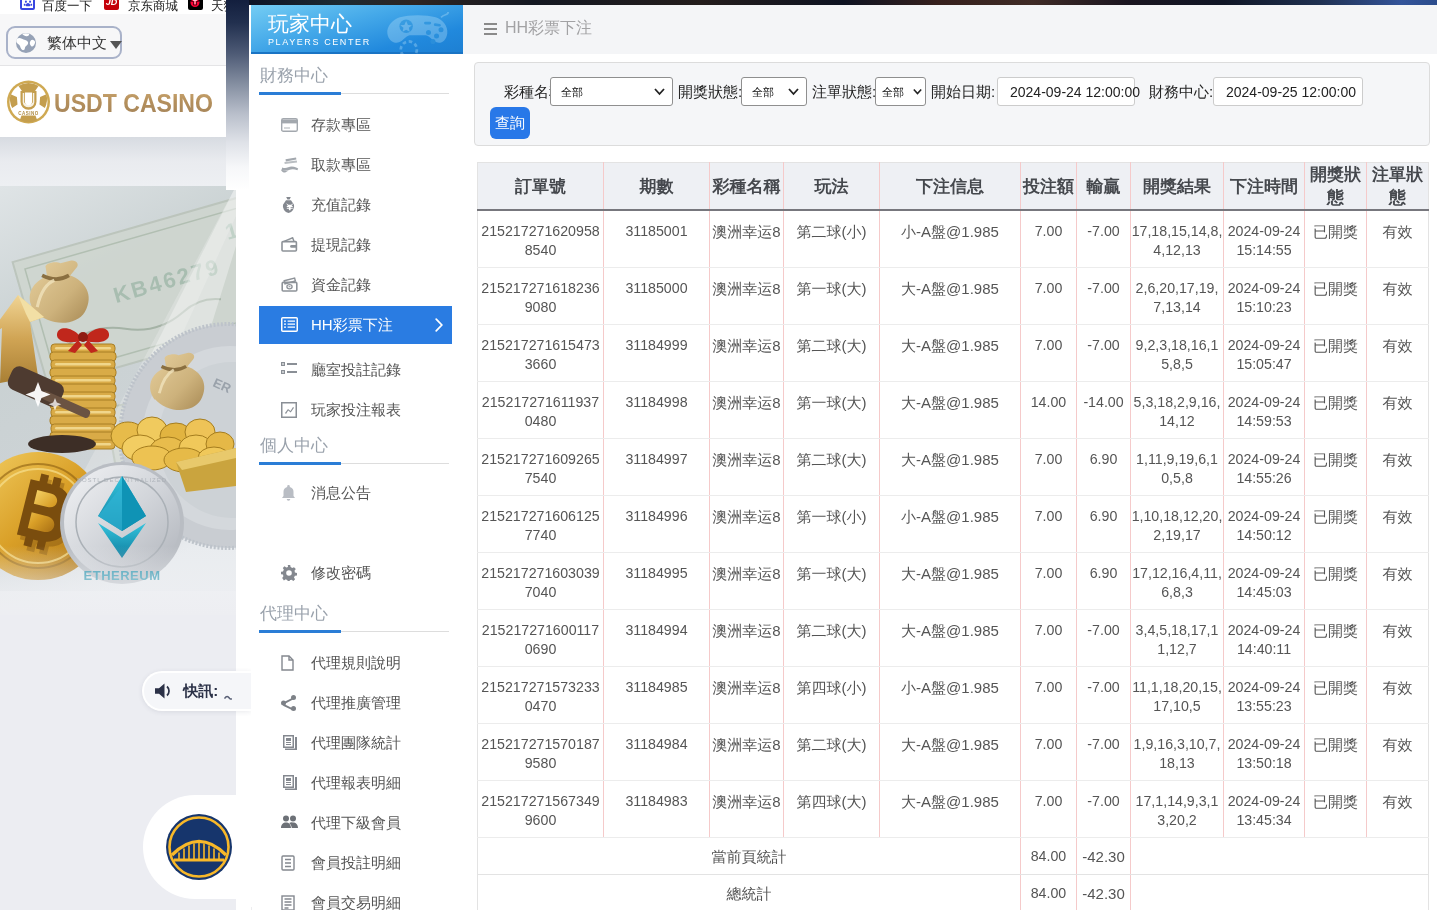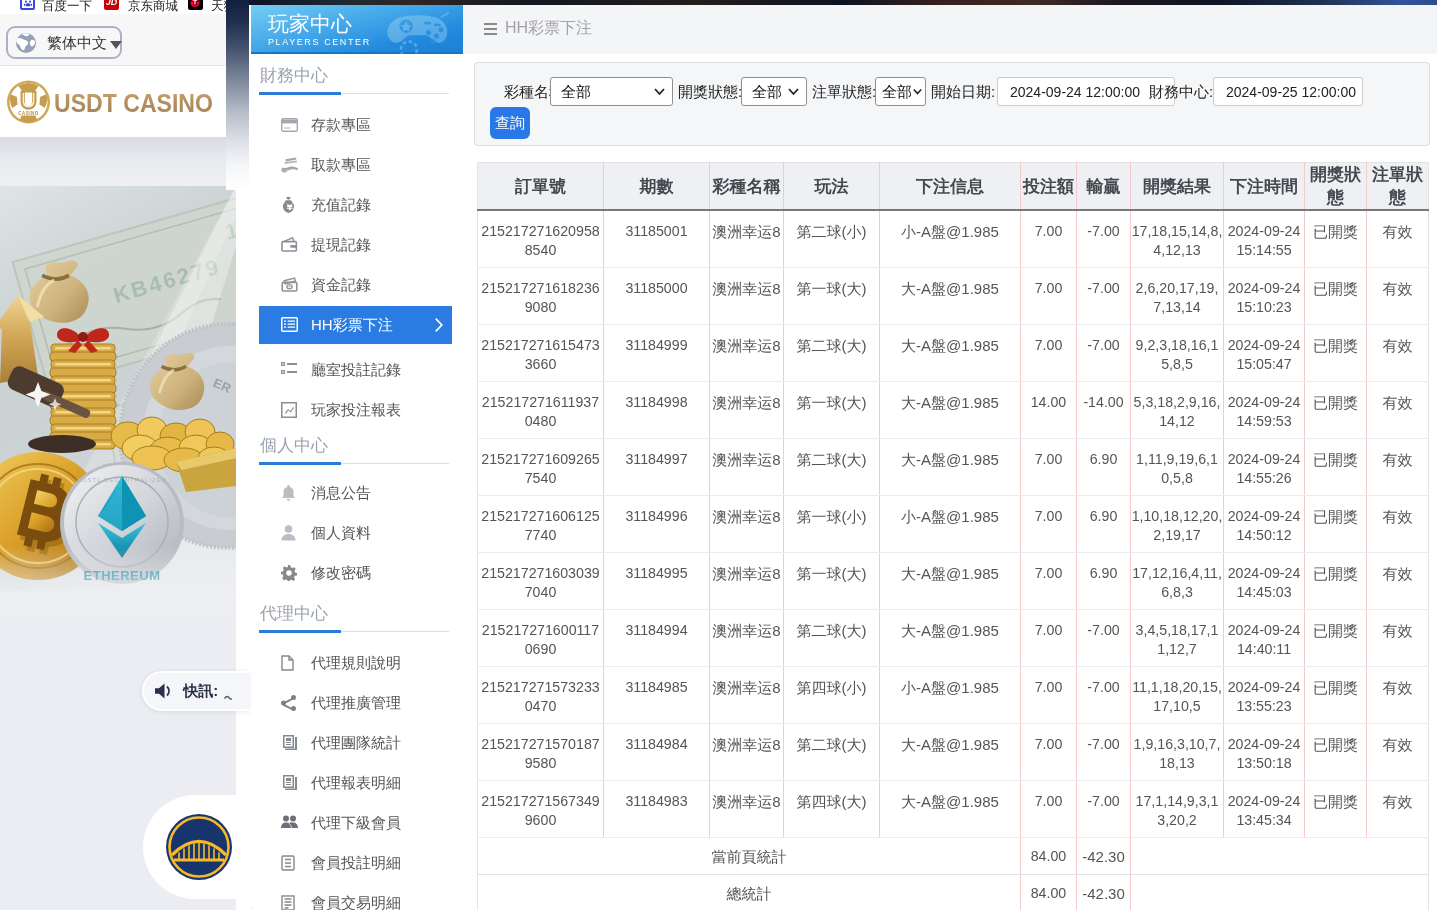--- a/index.html
+++ b/index.html
@@ -35,21 +35,21 @@
 .mi.act svg{top:11px}
 .mi svg.chev{left:auto;right:9px;top:12px}
 
 #main{left:463px;top:5px;width:974px;height:905px;background:#fff}
 #mhead{position:absolute;left:0;top:0;width:974px;height:49px;background:#f4f5f7}
 #mhead .ttl{position:absolute;left:42px;top:13px;color:#a2a2a4;font-size:16px}
 #burger{position:absolute;left:21px;top:18px;width:13px;height:12px}
 #burger i{position:absolute;left:0;width:13px;height:2.4px;background:#8a8a8a}
 #filter{position:absolute;left:11px;top:57px;width:956px;height:84px;background:#f5f6f8;border:1px solid #dcdcdc;border-radius:4px;font-size:15px;color:#222}
 #filter .lab{position:absolute;top:15px;height:28px;line-height:28px}
-.sel{position:absolute;top:14px;height:29px;border:1px solid #8f8f8f;border-radius:3px;background:#fff;font-size:15px;line-height:28px;color:#111}
+.sel{position:absolute;top:14px;height:29px;border:1px solid #8f8f8f;border-radius:3px;background:#fff;font-size:11px;line-height:28px;color:#111}
 .sel .v{position:absolute;left:10px;top:0}
 .sel svg{position:absolute;right:7px;top:10px}
 .inp{position:absolute;top:14px;height:29px;border:1px solid #ccc;border-radius:3px;background:#fff;font-size:14px;line-height:28px;color:#222}
 .inp .v{position:absolute;left:12px;top:0;white-space:nowrap}
 #qbtn{position:absolute;left:15px;top:44px;width:40px;height:32px;background:#2878e8;border-radius:6px;color:#fff;font-size:15px;text-align:center;line-height:32px}
 
 #tbl{position:absolute;left:14px;top:157px;width:952px;border-collapse:collapse;table-layout:fixed;font-size:15px;color:#555}
 #tbl th,#tbl td{border-left:1px solid #f5caca;border-right:1px solid #f5caca;text-align:center;overflow:hidden;padding:0}
 #tbl th{height:40px;background:#eef0f4;color:#45484d;border-top:1px solid #e3e3e3;border-bottom:2px solid #77777d;font-size:17px}
 #tbl td{height:57px;border-bottom:1px solid #ececec;line-height:19px;vertical-align:top;padding-top:11px}
@@ -396,27 +396,20 @@
  <div class="sec" style="top:429px">個人中心</div>
  <div class="rule" style="top:458px">
       <i></i>
     </div>
  <div class="mi" style="top:468px">
       <svg width="15" height="16" viewBox="0 0 15 16" fill="#b9bdc4">
         <path d="M7.5 0a1.3 1.3 0 0 1 1.3 1.3V2a5 5 0 0 1 3.7 4.8V11l1.5 2H1l1.5-2V6.8A5 5 0 0 1 6.2 2v-.7A1.3 1.3 0 0 1 7.5 0zM5.7 14h3.6a1.8 1.8 0 0 1-3.6 0z"></path>
       </svg>
       <span class="lbl">消息公告</span>
     </div>
- <div class="mi" style="top:508px">
-      <svg width="15" height="16" viewBox="0 0 15 16" fill="#b9bdc4">
-        <circle cx="7.5" cy="4" r="3.8"></circle>
-        <path d="M7.5 9c4 0 7 2.5 7 6.5H.5C.5 11.5 3.5 9 7.5 9z"></path>
-      </svg>
-      <span class="lbl">個人資料</span>
-    </div>
  <div class="mi" style="top:548px">
       <svg width="16" height="16" viewBox="0 0 16 16" fill="#84888f">
         <path d="M6.8 0h2.4l.4 2a6 6 0 0 1 1.6.9L13 2.2 14.8 4l-1.3 1.8a6 6 0 0 1 .4 1.7l2.1.5v2.4l-2.1.4a6 6 0 0 1-.9 1.6l1.1 1.8-1.7 1.7-1.8-1.2a6 6 0 0 1-1.7.4l-.5 2.1H6.8l-.4-2.1a6 6 0 0 1-1.6-.9l-1.9 1.2L1.2 13l1.2-1.8a6 6 0 0 1-.4-1.7L0 9.2V6.8l2-.4a6 6 0 0 1 .9-1.6L1.8 3 3.5 1.3l1.8 1.2a6 6 0 0 1 1.7-.4zM8 5.2A2.8 2.8 0 1 0 8 10.8 2.8 2.8 0 0 0 8 5.2z"></path>
       </svg>
       <span class="lbl">修改密碼</span>
     </div>
  <div class="sec" style="top:597px">代理中心</div>
  <div class="rule" style="top:626px">
       <i></i>
     </div>
@@ -497,21 +490,21 @@
         </svg>
       </div>
   <span class="lab" style="left:337px">注單狀態:</span>
   <div class="sel" style="left:400px;width:51px">
         <span class="v" style="left:6px">全部</span>
         <svg style="right:3px" width="9" height="8" viewBox="0 0 11 8">
           <path d="M1 1l4.5 5L10 1" stroke="#222" stroke-width="1.9" fill="none"></path>
         </svg>
       </div>
   <span class="lab" style="left:456px">開始日期:</span>
-  <div class="inp" style="left:522px;width:178px">
+  <div class="inp" style="left:522px;width:138px">
         <span class="v">2024-09-24 12:00:00</span>
       </div>
   <span class="lab" style="left:674px">財務中心:</span>
   <div class="inp" style="left:738px;width:150px">
         <span class="v">2024-09-25 12:00:00</span>
       </div>
   <div id="qbtn">查詢</div>
  </div>
  <table id="tbl">
   <colgroup>

